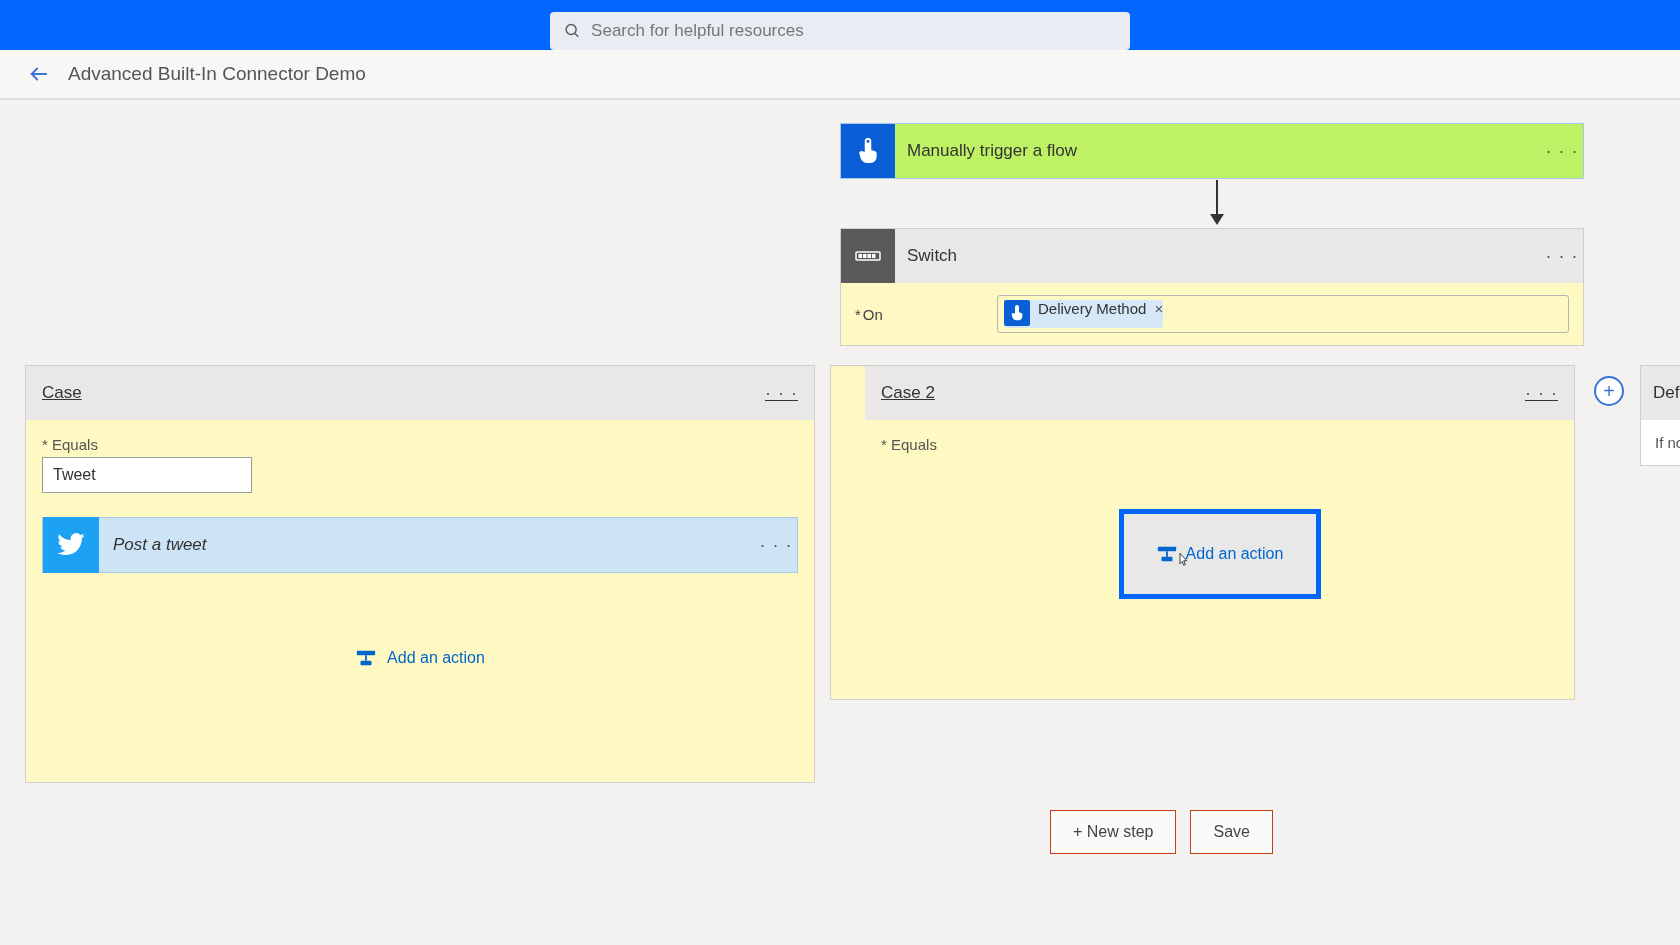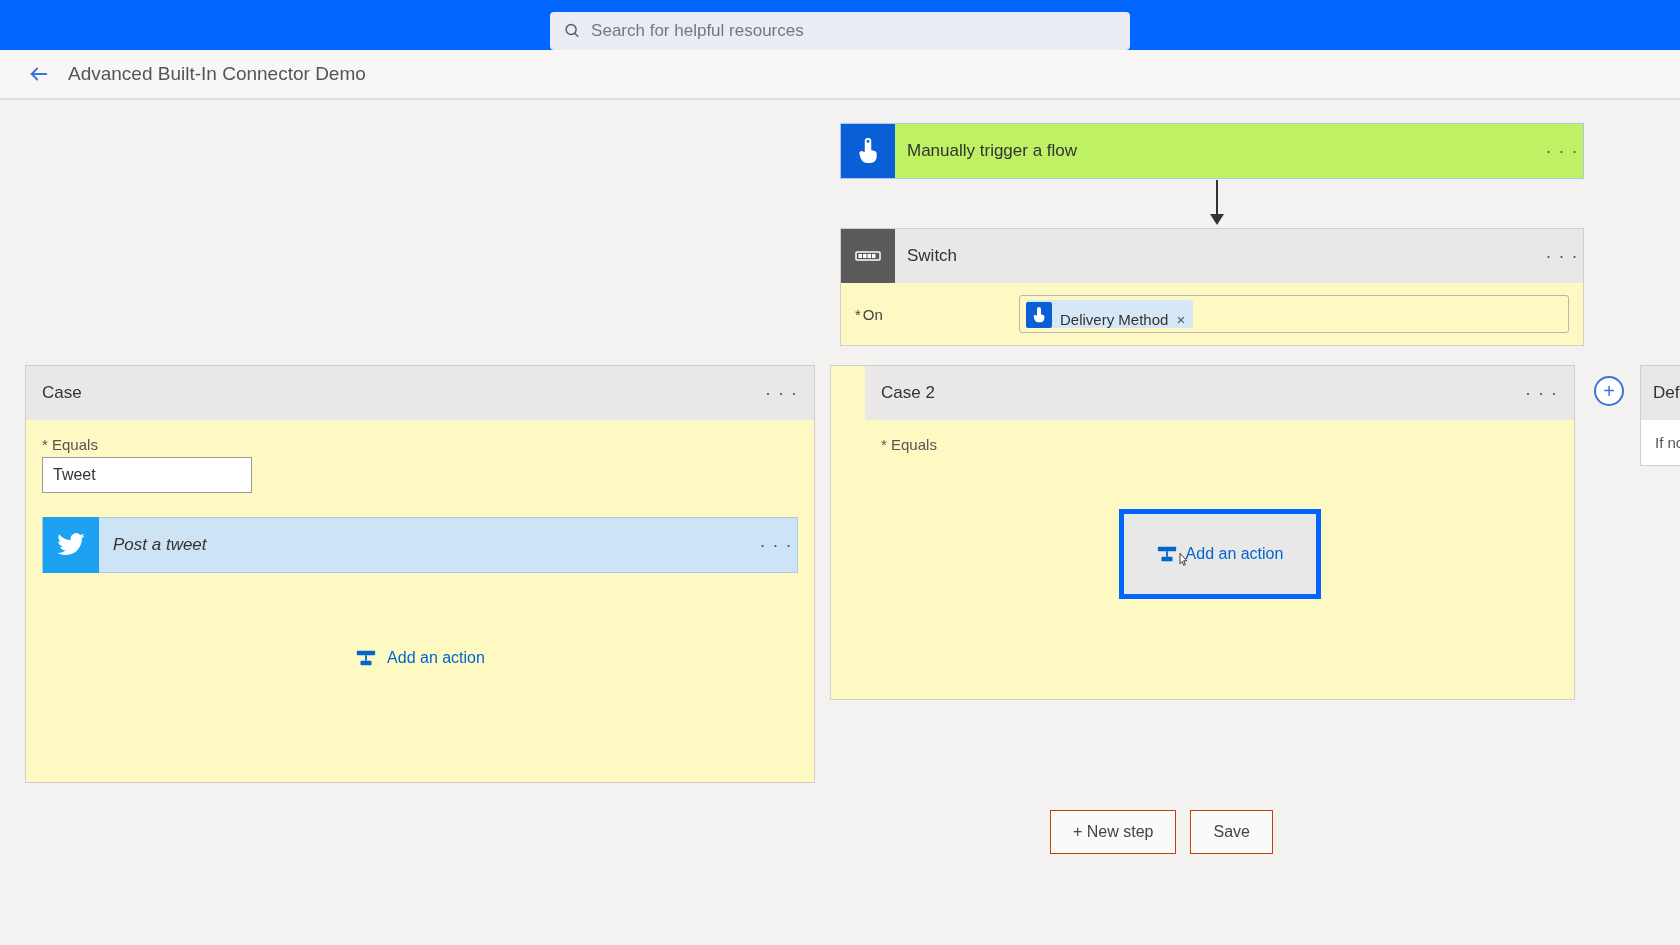--- a/index.html
+++ b/index.html
@@ -30,34 +30,34 @@
 .trigger { left: 840px; top: 23px; width: 744px; background: #bef264; border: 1px solid #a8c9e8; }
 .trigger .iconbox { background: #0a5fd6; }
 .trigger .iconbox svg { fill: #fff; width: 26px; height: 26px; }
 
 .arrow { position: absolute; left: 1205px; top: 80px; width: 24px; height: 46px; display:flex; align-items:center; justify-content:center; }
 
 .switch { left: 840px; top: 128px; width: 744px; }
 .switch .card-head { background: #e9e8e7; }
 .switch .iconbox { background: #5a5a5a; }
 .switch .iconbox svg { stroke: #fff; fill:#fff; width: 26px; height: 16px; }
-.switch-body { padding: 12px 14px; display: flex; align-items: center; gap: 24px; border-radius: 27px; }
+.switch-body { padding: 12px 14px; display: flex; align-items: center; gap: 2px; border-radius: 27px; }
 .switch-body .onlabel { font-size: 15px; color: #444; width: 140px; }
 .switch-body .onlabel::before { content: "*"; color: #444; margin-right: 2px; }
 .token-field { flex: 1; border: 1px solid #b5b5b5; border-radius: 3px; height: 38px; display: flex; align-items: center; padding: 0 6px; }
-.token { display: inline-flex; align-items: flex-end; background: #d6e8f7; border-radius: 3px; height: 28px; padding-right: 8px; font-size: 15px; color: #333; }
+.token { display: inline-flex; align-items: flex-start; background: #d6e8f7; border-radius: 3px; height: 28px; font-size: 15px; color: #333; }
 .token .tkicon { width: 26px; height: 26px; background: #0a5fd6; border-radius: 2px; margin-right: 8px; display:flex;align-items:center;justify-content:center; }
 .token .tkicon svg{ width:16px;height:16px;fill:#fff;}
 .token .tkx { margin-left: 8px; color: #555; cursor: pointer; }
 
 
 .case { top: 265px; height: 418px; }
 .case1 { left: 25px; width: 790px; }
 .case2 { left: 830px; width: 745px; height: 335px; padding-left: 34px; }
-.case .case-head { background: #e9e8e7; height: 54px; display: flex; align-items: center; padding: 0 16px; font-size: 17px; color: #333; justify-content: space-between; }
+.case .case-head { background: #e9e8e7; height: 54px; display: flex; align-items: center; padding: 0 16px; font-size: 17px; color: #333; justify-content: space-between; text-decoration: underline; }
 .case .case-head .menu { font-size: 18px; letter-spacing: 1px; color: #555; cursor:pointer; }
 .case-body { padding: 16px; }
 .field-label { font-size: 15px; color: #555; margin-bottom: 4px; }
 .field-label::before { content: "* "; color: #555; }
 .field-input { width: 210px; height: 36px; border: 1px solid #9c9c9c; padding: 0 10px; font-size: 16px; color: #333; }
 
 .action-card { margin-top: 24px; border: 1px solid #a8c9e8; background: #cde3f6; height: 56px; display: flex; align-items: center; }
 .action-card .iconbox { width: 56px; height: 56px; background: #1da1f2; display:flex;align-items:center;justify-content:center; }
 .action-card .iconbox svg{width:30px;height:30px;fill:#fff;}
 .action-card .label { flex: 1; padding-left: 14px; font-size: 17px; color: #333; font-style: italic; }

